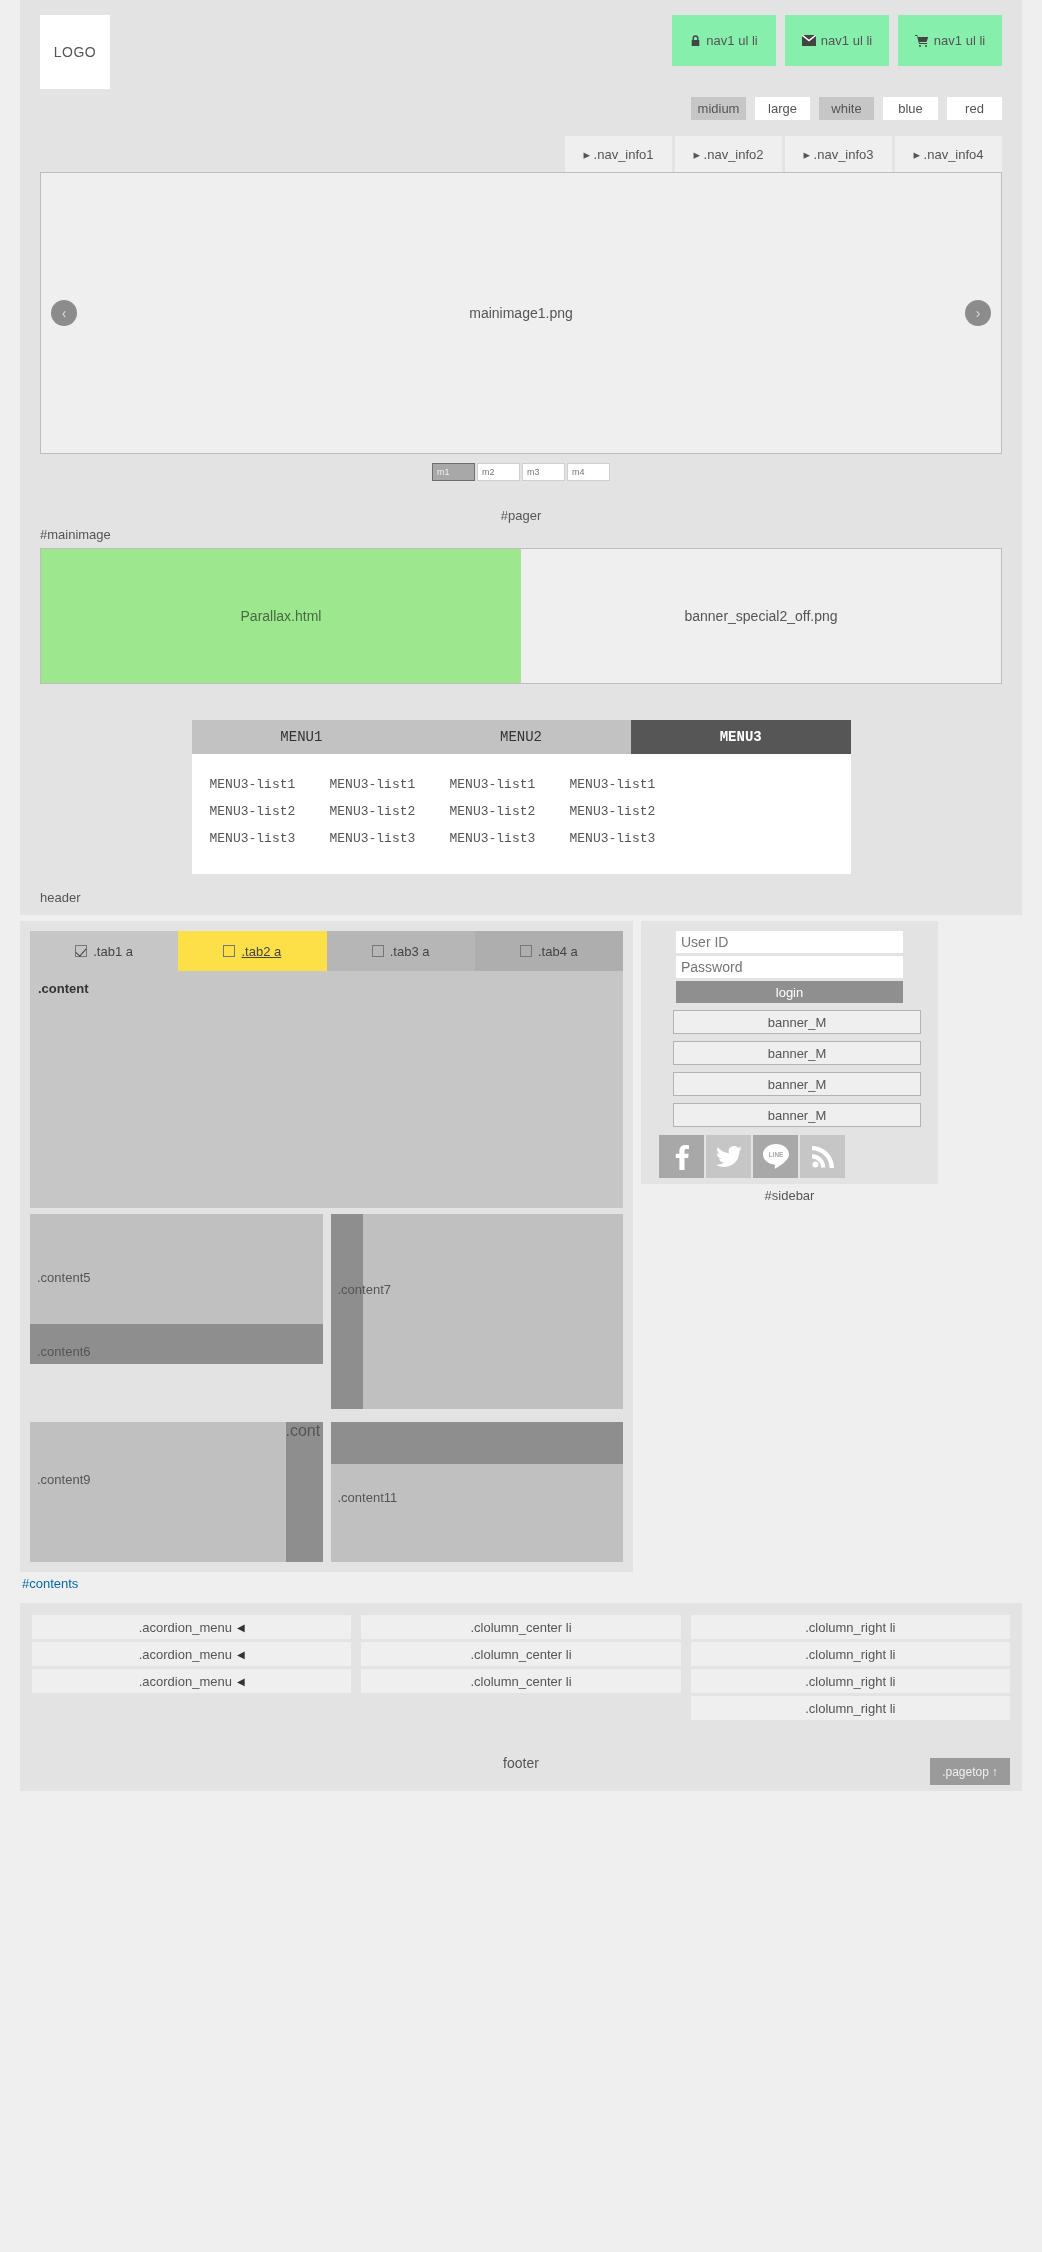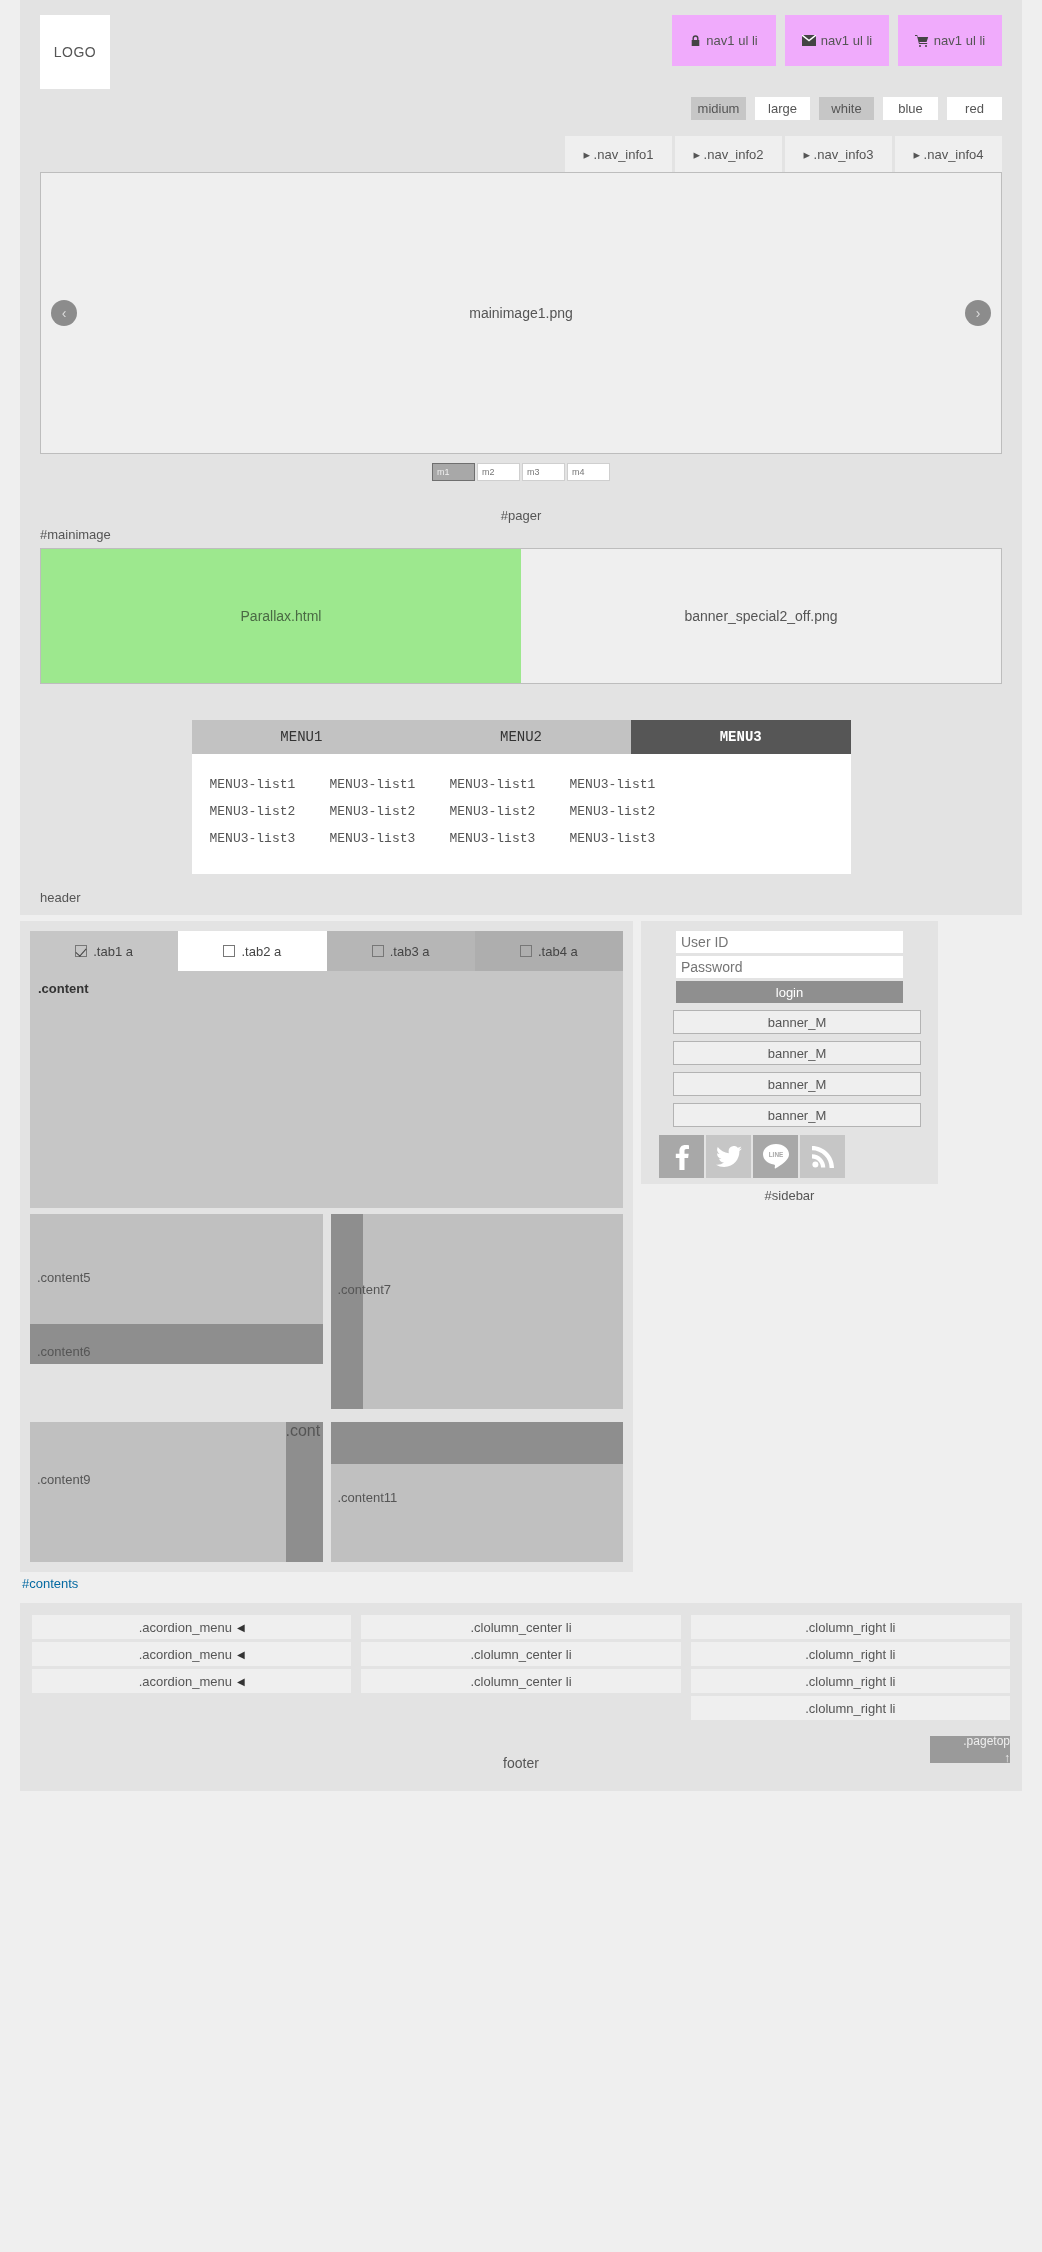--- a/index.html
+++ b/index.html
@@ -45,21 +45,21 @@
     letter-spacing: 0.5px;
   }
   .nav1 {
     display: flex;
     gap: 9px;
     margin-top: 0px;
   }
   .nav1-item {
     width: 104px;
     height: 51px;
-    background: #f0abfc;
+    background: #86efac;
     display: flex;
     align-items: center;
     justify-content: center;
     font-size: 13px;
     color: #555;
     gap: 5px;
   }
   .nav1-item svg { display:block; }
 
   .size-row {
@@ -258,21 +258,21 @@
     flex: 1;
     height: 40px;
     display: flex;
     align-items: center;
     justify-content: center;
     font-size: 13px;
     color: #444;
     gap: 6px;
   }
   .tab1 { background: #c6c6c6; }
-  .tab2 { background: #ffffff; }
+  .tab2 { background: #fde047; text-decoration: underline; }
   .tab3 { background: #b6b6b6; }
   .tab4 { background: #aeaeae; }
   .chk {
     width: 12px; height: 12px;
     border: 1px solid #777;
     background: transparent;
     display: inline-block;
     position: relative;
   }
   .chk.checked::after {
@@ -438,31 +438,30 @@
   .fitem .ltri { font-size: 10px; color: #333; }
   .footer-bottom {
     text-align: center;
     font-size: 14px;
     color: #555;
     padding-top: 32px;
   }
   .pagetop {
     position: absolute;
     right: 12px;
-    bottom: 28px;
+    bottom: 6px;
     width: 80px;
     height: 27px;
     background: #9a9a9a;
     color: #efefef;
     display: flex;
-    align-items: flex-end;
+    align-items: center;
     justify-content: center;
     font-size: 12px;
     gap: 3px;
-    flex-direction: column;
   }
 </style>
 </head>
 <body>
 
 <div class="page">
 
   <div class="header">
 
     <div class="header-top">

